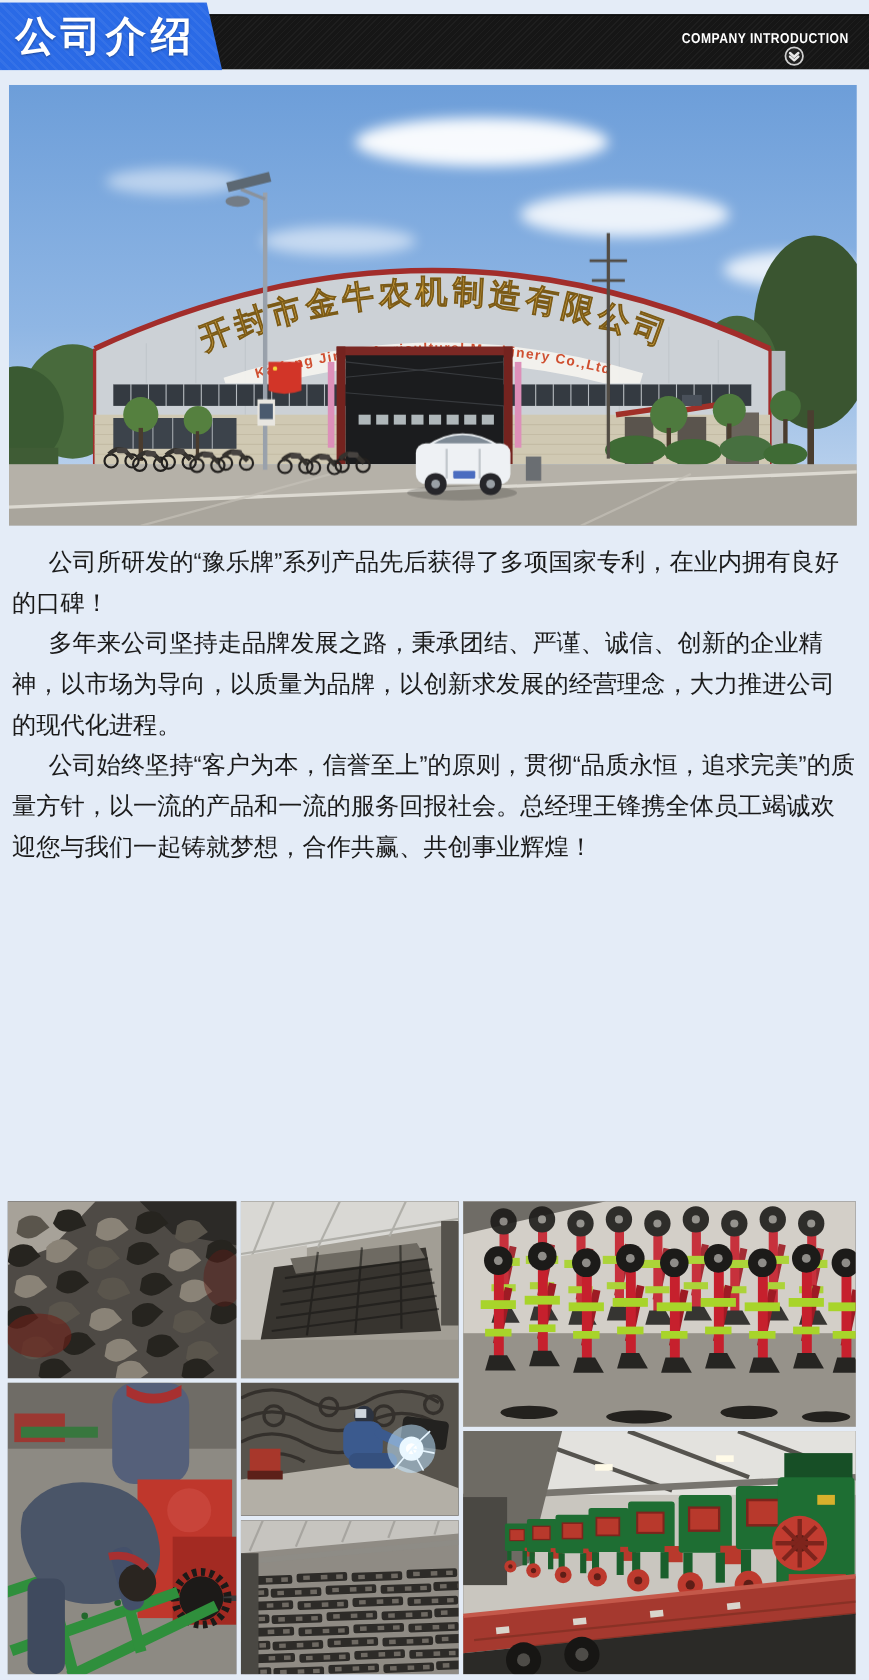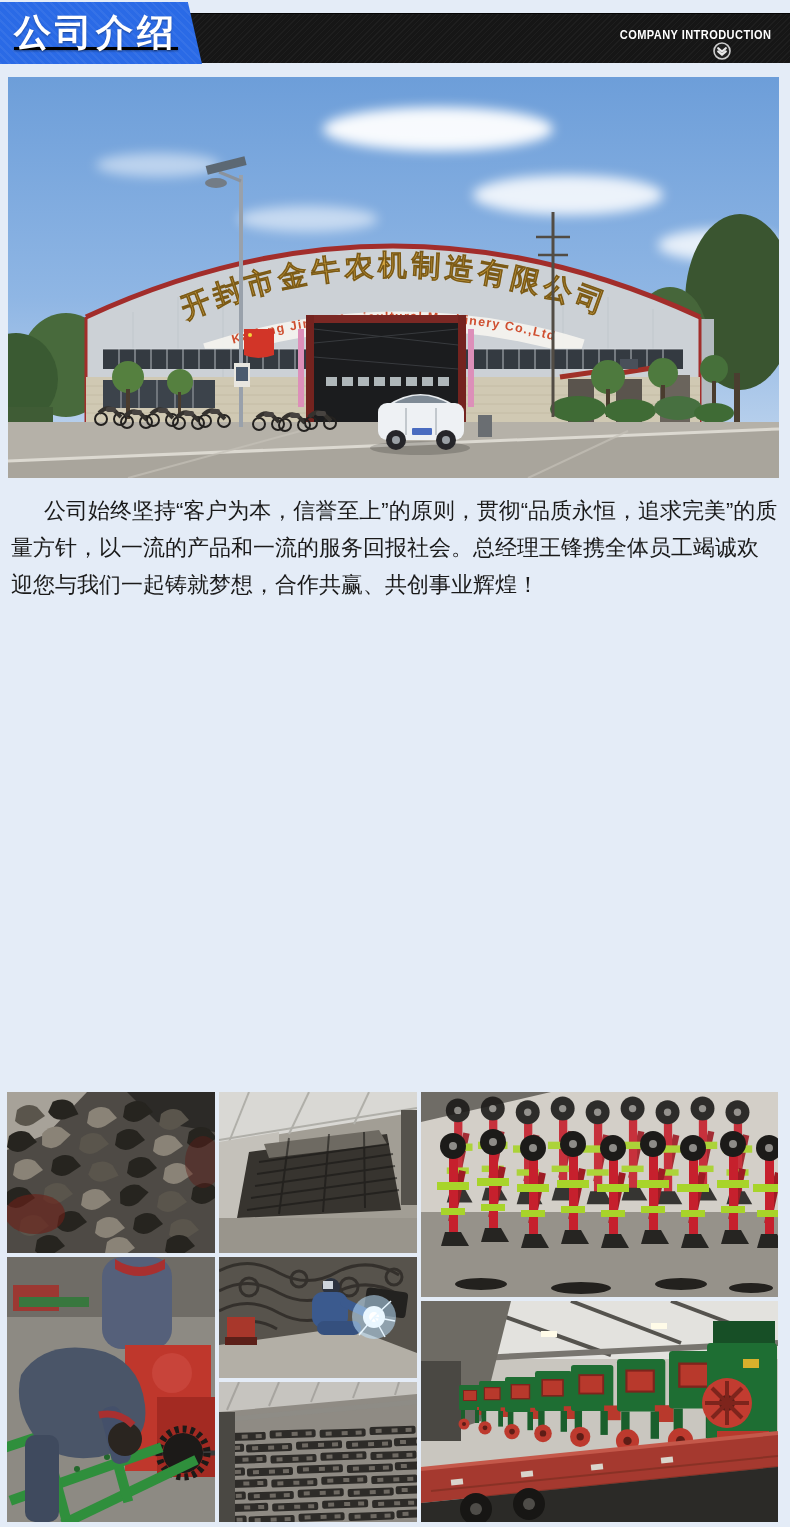--- a/index.html
+++ b/index.html
@@ -13,21 +13,21 @@
     position:absolute;left:0;top:13px;width:790px;height:49px;
     background:#161616;
     background-image:repeating-linear-gradient(135deg,rgba(255,255,255,.035) 0 1px,transparent 1px 4px);
     border-top:1px solid #050505;
   }
   .title-box{
     position:absolute;left:0;top:2px;width:202px;height:62px;
     background:#2a6ae6;
     background-image:repeating-linear-gradient(45deg,rgba(255,255,255,.05) 0 2px,transparent 2px 6px);
     clip-path:polygon(0 0,93% 0,100% 100%,0 100%);
-    display:flex;align-items:center;justify-content:center;text-decoration:underline;
+    display:flex;align-items:center;justify-content:center;
   }
   .title-box span{
     color:#fff;font-size:37px;font-weight:bold;letter-spacing:4px;
     padding-right:10px;text-shadow:0 1px 2px rgba(0,0,0,.35);
   }
   .hdr-sub{
     position:absolute;right:18px;top:27px;color:#ffffff;
     font-size:13px;font-weight:bold;letter-spacing:.5px;
     transform:scaleX(.85);transform-origin:100% 50%;white-space:nowrap;
   }
@@ -283,20 +283,22 @@
         <circle cx="388" cy="363" r="10" fill="#26262a"></circle>
           <circle cx="388" cy="363" r="4" fill="#9aa0a6"></circle>
         <circle cx="438" cy="363" r="10" fill="#26262a"></circle>
           <circle cx="438" cy="363" r="4" fill="#9aa0a6"></circle>
         <rect x="470" y="338" width="14" height="22" fill="#6a6e72"></rect>
       </g>
     </svg>
   </div>
 
   <div class="about">
+    <p>公司所研发的“豫乐牌”系列产品先后获得了多项国家专利，在业内拥有良好的口碑！</p>
+    <p>多年来公司坚持走品牌发展之路，秉承团结、严谨、诚信、创新的企业精神，以市场为导向，以质量为品牌，以创新求发展的经营理念，大力推进公司的现代化进程。</p>
     <p>公司始终坚持“客户为本，信誉至上”的原则，贯彻“品质永恒，追求完美”的质量方针，以一流的产品和一流的服务回报社会。总经理王锋携全体员工竭诚欢迎您与我们一起铸就梦想，合作共赢、共创事业辉煌！</p>
   </div>
 
   <div>
 
     <div class="ph ph-a">
       <svg width="208" height="161" viewBox="0 0 208 161">
         <defs>
           <g id="blD">
               <path d="M0,0 q10,-8 20,-3 l8,9 -12,8 q-10,5 -18,-3 z" fill="#26241f"></path>

